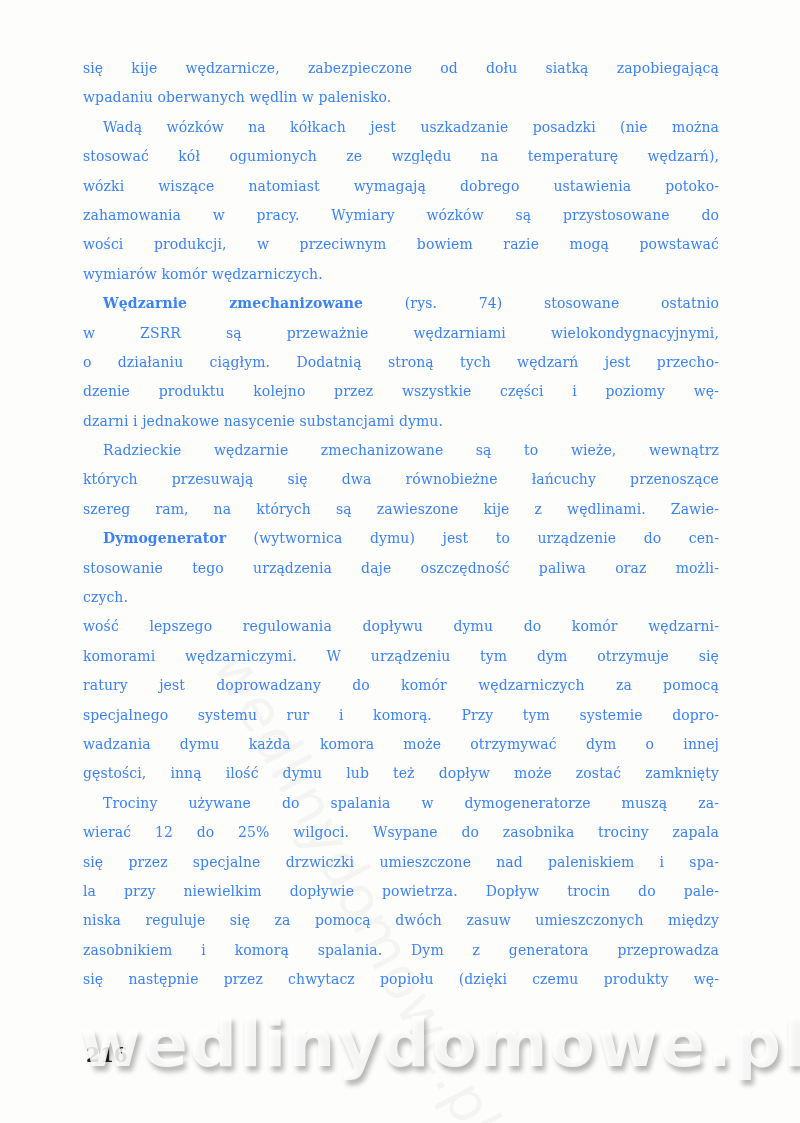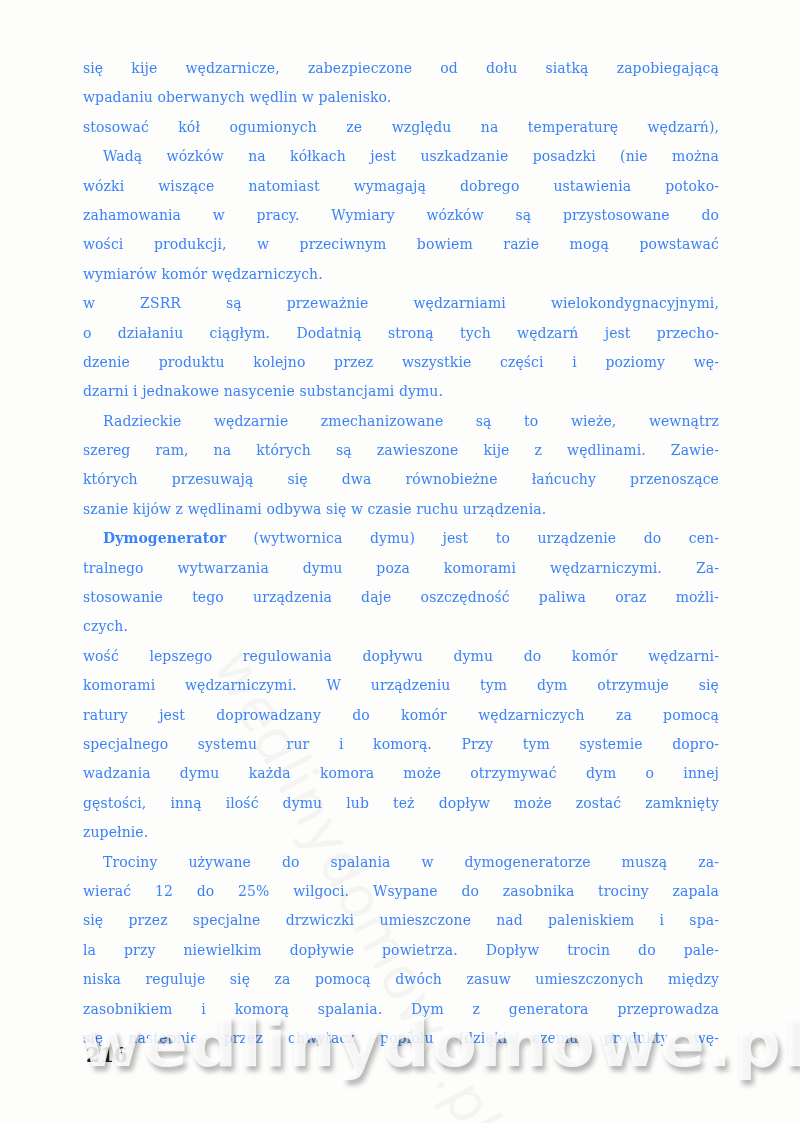--- a/index.html
+++ b/index.html
@@ -82,57 +82,55 @@
 <div class="watermark-diag">wedlinydomowe.pl</div>
 
 <div class="page">
 
   <div>
     <div class="line">się kije wędzarnicze, zabezpieczone od dołu siatką zapobiegającą</div>
     <div class="line last">wpadaniu oberwanych wędlin w palenisko.</div>
   </div>
 
   <div>
+    <div class="line indent">Wadą wózków na kółkach jest uszkadzanie posadzki (nie można</div>
     <div class="line">stosować kół ogumionych ze względu na temperaturę wędzarń),</div>
-    <div class="line indent">Wadą wózków na kółkach jest uszkadzanie posadzki (nie można</div>
     <div class="line">wózki wiszące natomiast wymagają dobrego ustawienia potoko-</div>
     <div class="line">zahamowania w pracy. Wymiary wózków są przystosowane do</div>
     <div class="line">wości produkcji, w przeciwnym bowiem razie mogą powstawać</div>
     <div class="line last">wymiarów komór wędzarniczych.</div>
   </div>
 
   <div>
+    <div class="line indent"><span class="bold">Wędzarnie zmechanizowane</span><span> (rys. 74) stosowane ostatnio</span></div>
     <div class="line">w ZSRR są przeważnie wędzarniami wielokondygnacyjnymi,</div>
     <div class="line">o działaniu ciągłym. Dodatnią stroną tych wędzarń jest przecho-</div>
     <div class="line">dzenie produktu kolejno przez wszystkie części i poziomy wę-</div>
     <div class="line last">dzarni i jednakowe nasycenie substancjami dymu.</div>
   </div>
 
   <div>
     <div class="line indent">Radzieckie wędzarnie zmechanizowane są to wieże, wewnątrz</div>
+    <div class="line">których przesuwają się dwa równobieżne łańcuchy przenoszące</div>
     <div class="line">szereg ram, na których są zawieszone kije z wędlinami. Zawie-</div>
-    <div class="line">których przesuwają się dwa równobieżne łańcuchy przenoszące</div>
-    <div class="line last">szanie kijów z wędlinami odbywa się w czasie ruchu urządzenia.</div>
   </div>
 
   <div>
     <div class="line indent"><span class="bold">Dymogenerator</span><span> (wytwornica dymu) jest to urządzenie do cen-</span></div>
-    <div class="line">tralnego wytwarzania dymu poza komorami wędzarniczymi. Za-</div>
     <div class="line">stosowanie tego urządzenia daje oszczędność paliwa oraz możli-</div>
     <div class="line last">czych.</div>
     <div class="line">wość lepszego regulowania dopływu dymu do komór wędzarni-</div>
   </div>
 
   <div>
     <div class="line">komorami wędzarniczymi. W urządzeniu tym dym otrzymuje się</div>
     <div class="line">ratury jest doprowadzany do komór wędzarniczych za pomocą</div>
     <div class="line">specjalnego systemu rur i komorą. Przy tym systemie dopro-</div>
     <div class="line">wadzania dymu każda komora może otrzymywać dym o innej</div>
     <div class="line">gęstości, inną ilość dymu lub też dopływ może zostać zamknięty</div>
-    <div class="line last">zupełnie.</div>
   </div>
 
   <div>
     <div class="line indent">Trociny używane do spalania w dymogeneratorze muszą za-</div>
     <div class="line">wierać 12 do 25% wilgoci. Wsypane do zasobnika trociny zapala</div>
     <div class="line">się przez specjalne drzwiczki umieszczone nad paleniskiem i spa-</div>
     <div class="line">la przy niewielkim dopływie powietrza. Dopływ trocin do pale-</div>
     <div class="line">niska reguluje się za pomocą dwóch zasuw umieszczonych między</div>
     <div class="line">zasobnikiem i komorą spalania. Dym z generatora przeprowadza</div>
     <div class="line">się następnie przez chwytacz popiołu (dzięki czemu produkty wę-</div>

